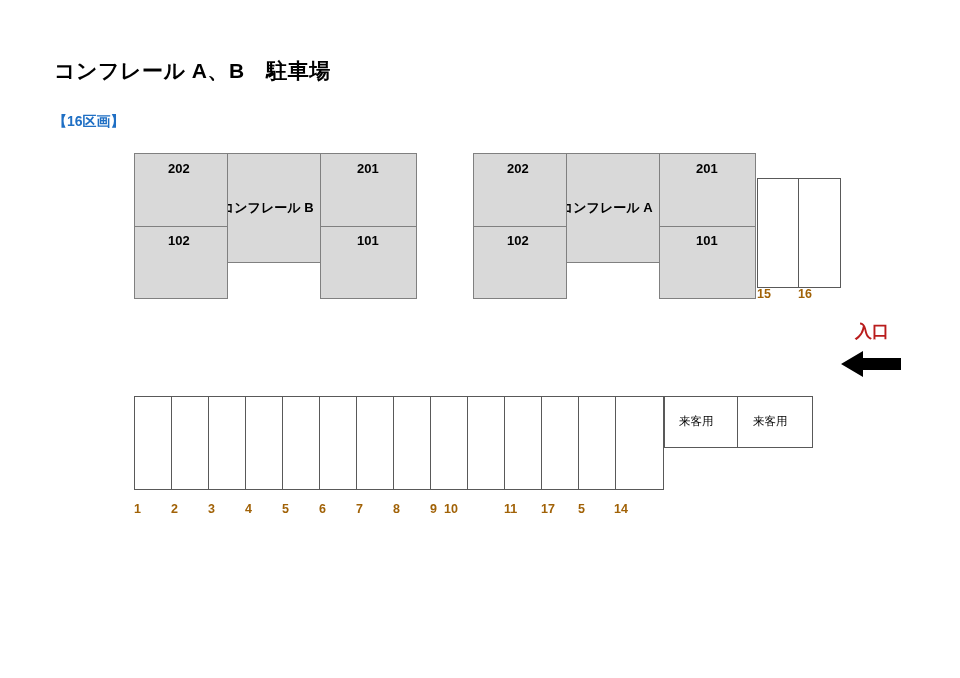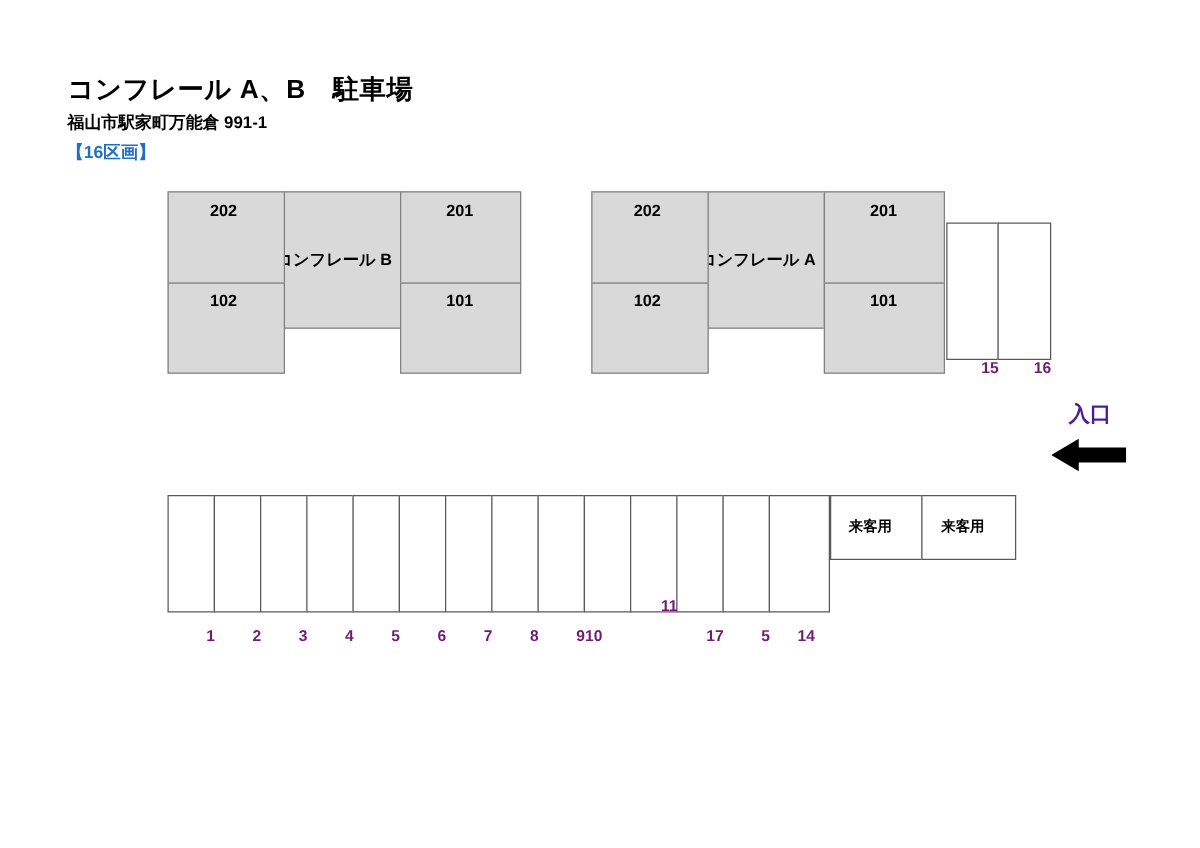--- a/index.html
+++ b/index.html
@@ -75,57 +75,56 @@
   .stall {
     position: absolute;
     background: #ffffff;
     border: 1px solid #595959;
     box-sizing: border-box;
   }
   .stall-label {
     position: absolute;
     font-size: 12.5px;
     font-weight: bold;
-    color: #701a75;
-    text-align: right;
+    color: #a16207;
+    text-align: left;
     white-space: nowrap;
   }
   .visitor-text {
     position: absolute;
     font-size: 11.5px;
-    font-weight: bold;
+    font-weight: normal;
     color: #000;
     white-space: nowrap;
   }
 
   
   .entrance-text {
     position: absolute;
     left: 855px;
     top: 320px;
     font-size: 17px;
     font-weight: bold;
-    color: #4c1d95;
+    color: #b91c1c;
     white-space: nowrap;
   }
   .entrance-arrow {
     position: absolute;
     left: 841px;
     top: 349px;
     width: 60px;
     height: 30px;
   }
 </style>
 </head>
 <body>
 
 <div id="canvas">
 
   <div class="title">コンフレール A、B　駐車場</div>
-  <div class="subtitle">福山市駅家町万能倉  991-1</div>
   <div class="blocks-label">【16区画】</div>
 
   <div>
 
     <div class="bldg-cell" style="left:227px; top:153px; width:94px; height:110px;"></div>
     <div class="bldg-name" style="left:221px; top:199px;">コンフレール B</div>
 
     <div class="bldg-cell" style="left:134px; top:153px; width:94px; height:74px;"></div>
     <div class="cell-num" style="left:168px; top:161px;">202</div>
 
@@ -189,21 +188,21 @@
     <div class="stall-label" style="left:134px; top:502px; width:38px;">1</div>
     <div class="stall-label" style="left:171px; top:502px; width:38px;">2</div>
     <div class="stall-label" style="left:208px; top:502px; width:38px;">3</div>
     <div class="stall-label" style="left:245px; top:502px; width:38px;">4</div>
     <div class="stall-label" style="left:282px; top:502px; width:38px;">5</div>
     <div class="stall-label" style="left:319px; top:502px; width:38px;">6</div>
     <div class="stall-label" style="left:356px; top:502px; width:38px;">7</div>
     <div class="stall-label" style="left:393px; top:502px; width:38px;">8</div>
     <div class="stall-label" style="left:430px; top:502px; width:38px;">9</div>
     <div class="stall-label" style="left:444px; top:502px; width:38px;">10</div>
-    <div class="stall-label" style="left:504px; top:478px; width:38px;">11</div>
+    <div class="stall-label" style="left:504px; top:502px; width:38px;">11</div>
     <div class="stall-label" style="left:541px; top:502px; width:38px;">17</div>
     <div class="stall-label" style="left:578px; top:502px; width:38px;">5</div>
     <div class="stall-label" style="left:614px; top:502px; width:38px;">14</div>
   </div>
 
   <div>
     <div class="stall" style="left:664px; top:396px; width:74px; height:52px;"></div>
     <div class="stall" style="left:737px; top:396px; width:76px; height:52px;"></div>
     <div class="visitor-text" style="left:679px; top:414px;">来客用</div>
     <div class="visitor-text" style="left:753px; top:414px;">来客用</div>

